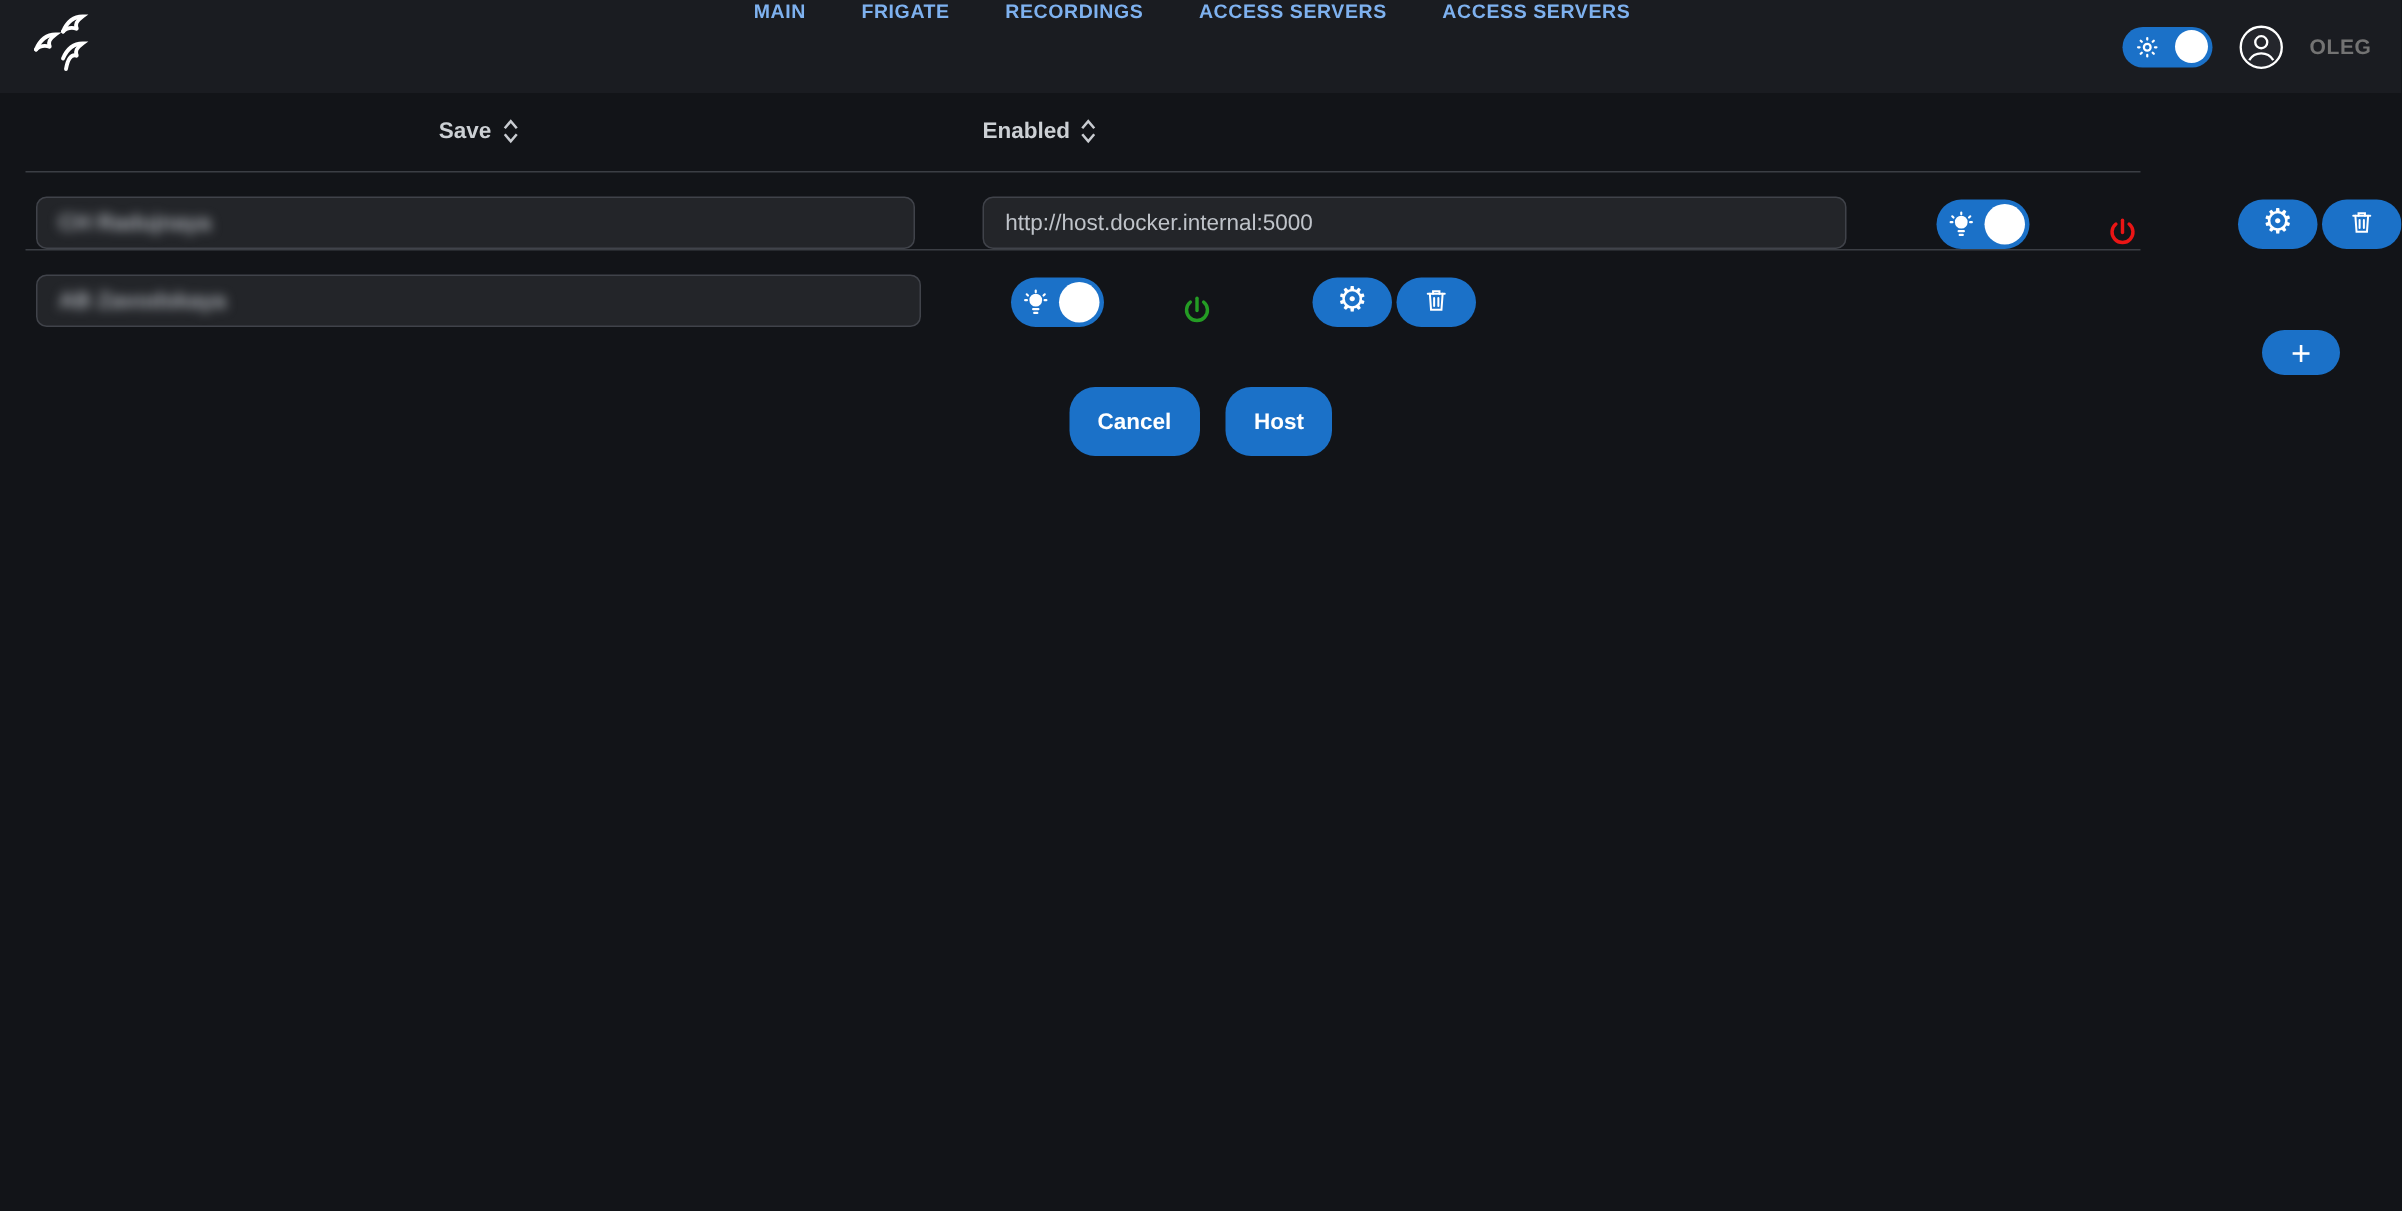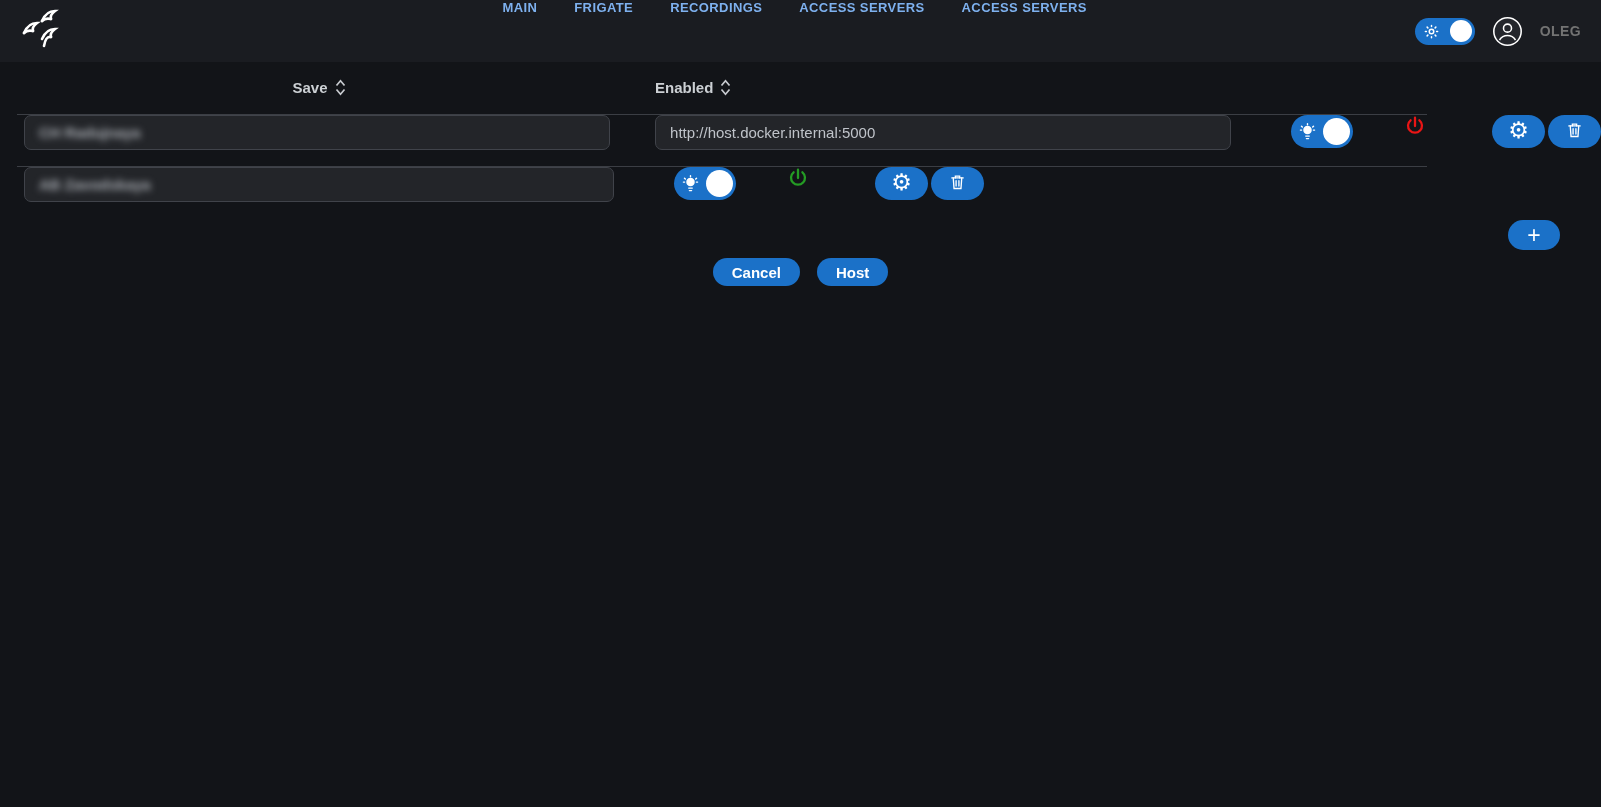--- a/index.html
+++ b/index.html
@@ -46,21 +46,21 @@
   .thead { display:flex; align-items:center; height:52px; }
   .h-host    { margin-left:24px; width:590px; text-align:center; }
   .h-address { margin-left:33px; width:580px; text-align:center; }
   .h-enabled { margin-left:41px; width:76px;  text-align:left; }
   .hlabel {
     display:inline-flex; align-items:center; gap:7px;
     font-size:15px; font-weight:700; color:#ccd0d4; cursor:pointer;
   }
   .divider { height:1px; background:#3b3e44; margin-left:17px; width:1410px; }
 
-  .server-row { display:flex; align-items:flex-start; height:51px;gap:12px; }
+  .server-row { display:flex; align-items:flex-end; height:51px;gap:12px; }
   .input-wrap {
     height:35px; background:#232529; border:1px solid #40434a; border-radius:7px;
     display:flex; align-items:center; padding:0 14px;
   }
   .cell-host    { margin-left:24px; width:590px; }
   .cell-address { margin-left:33px; width:580px; }
   .field {
     width:100%; background:transparent; border:none; outline:none;
     color:#bfc3c9; font-size:15px; font-family:"Liberation Sans", sans-serif;
   }
@@ -84,21 +84,21 @@
   .gear { font-size:23px; line-height:1; color:#fff;
           font-family:"DejaVu Sans", sans-serif; transform:translateY(-1px); }
 
   .plus-row { display:flex; justify-content:flex-end; padding-right:41px; margin-top:2px; }
   .add-btn {
     width:52px; height:30px; border-radius:15px; border:none; background:#1b71c8;
     color:#fff; font-size:23px; line-height:26px; cursor:pointer; font-weight:400;
   }
   .btn-row { display:flex; justify-content:center; gap:17px; margin-top:8px; }
   .btn {
-    height:28px; border:none; border-radius:17px; background:#1b71c8; color:#fff;
+    height:46px; border:none; border-radius:17px; background:#1b71c8; color:#fff;
     font-size:15px; font-weight:700; padding:0 19px; cursor:pointer;
     font-family:"Liberation Sans", sans-serif;
   }
 </style>
 </head>
 <body>
 
 <header class="navbar">
   <div class="logo">
     <span>

